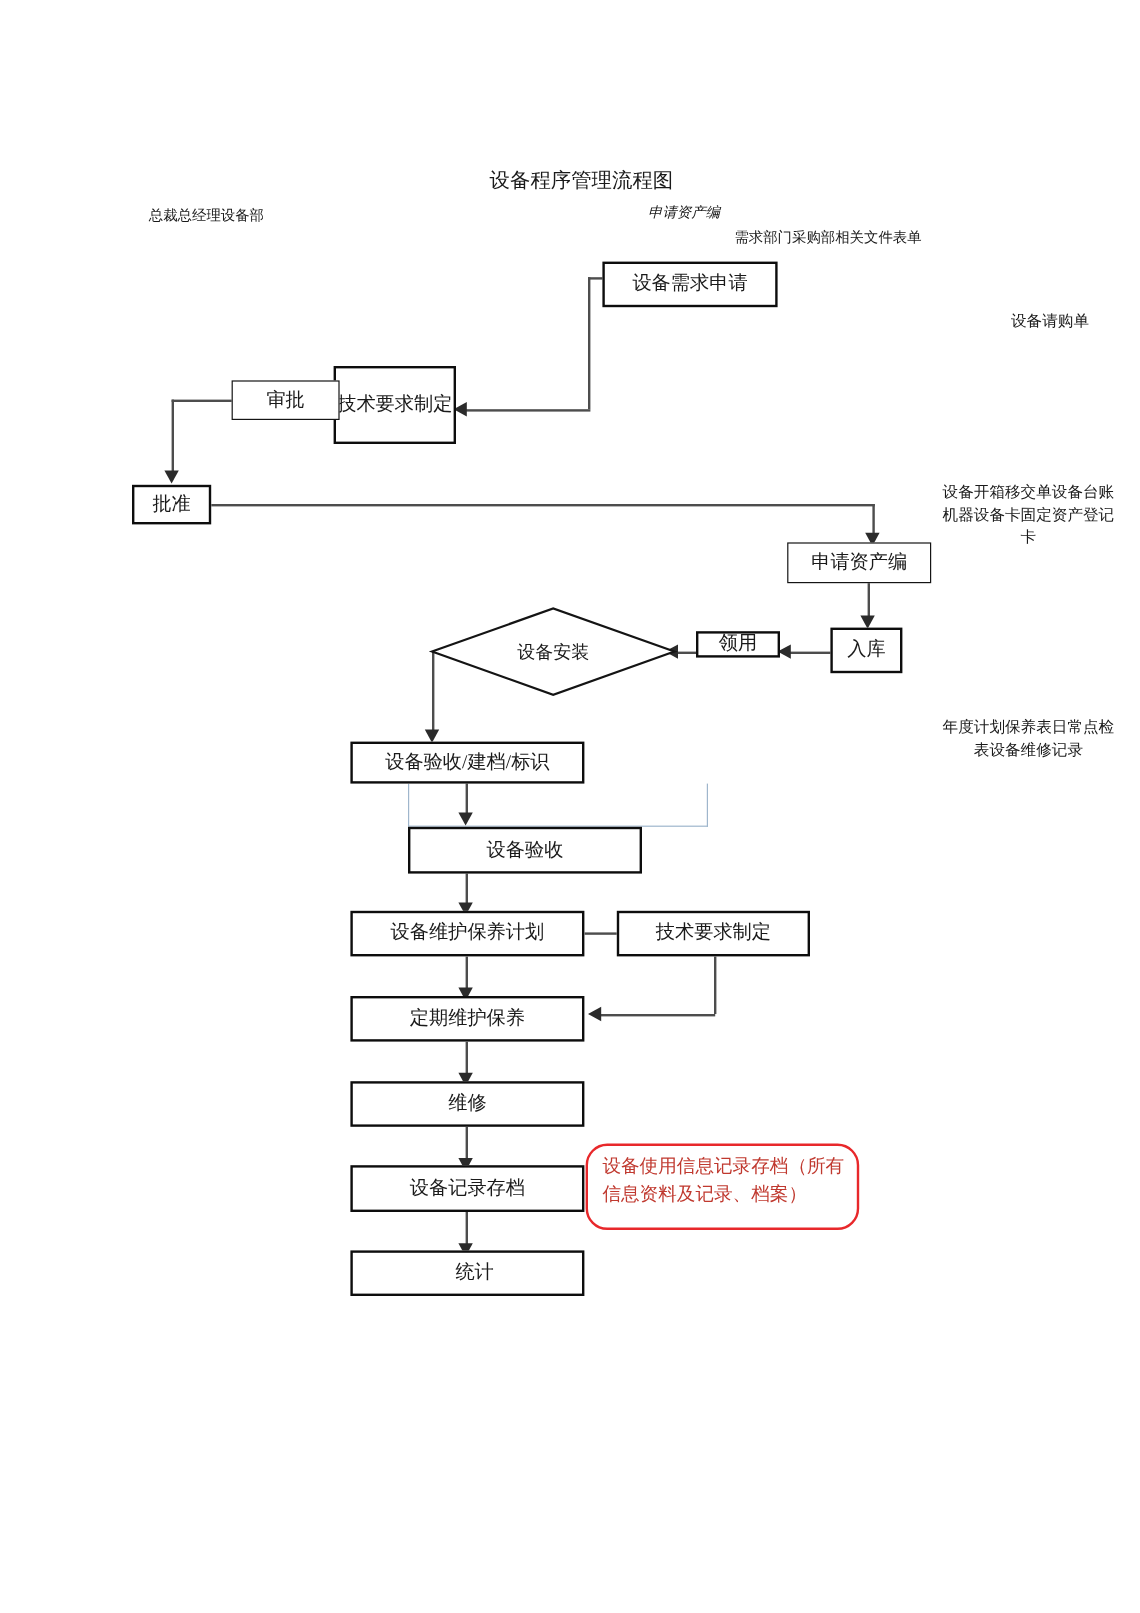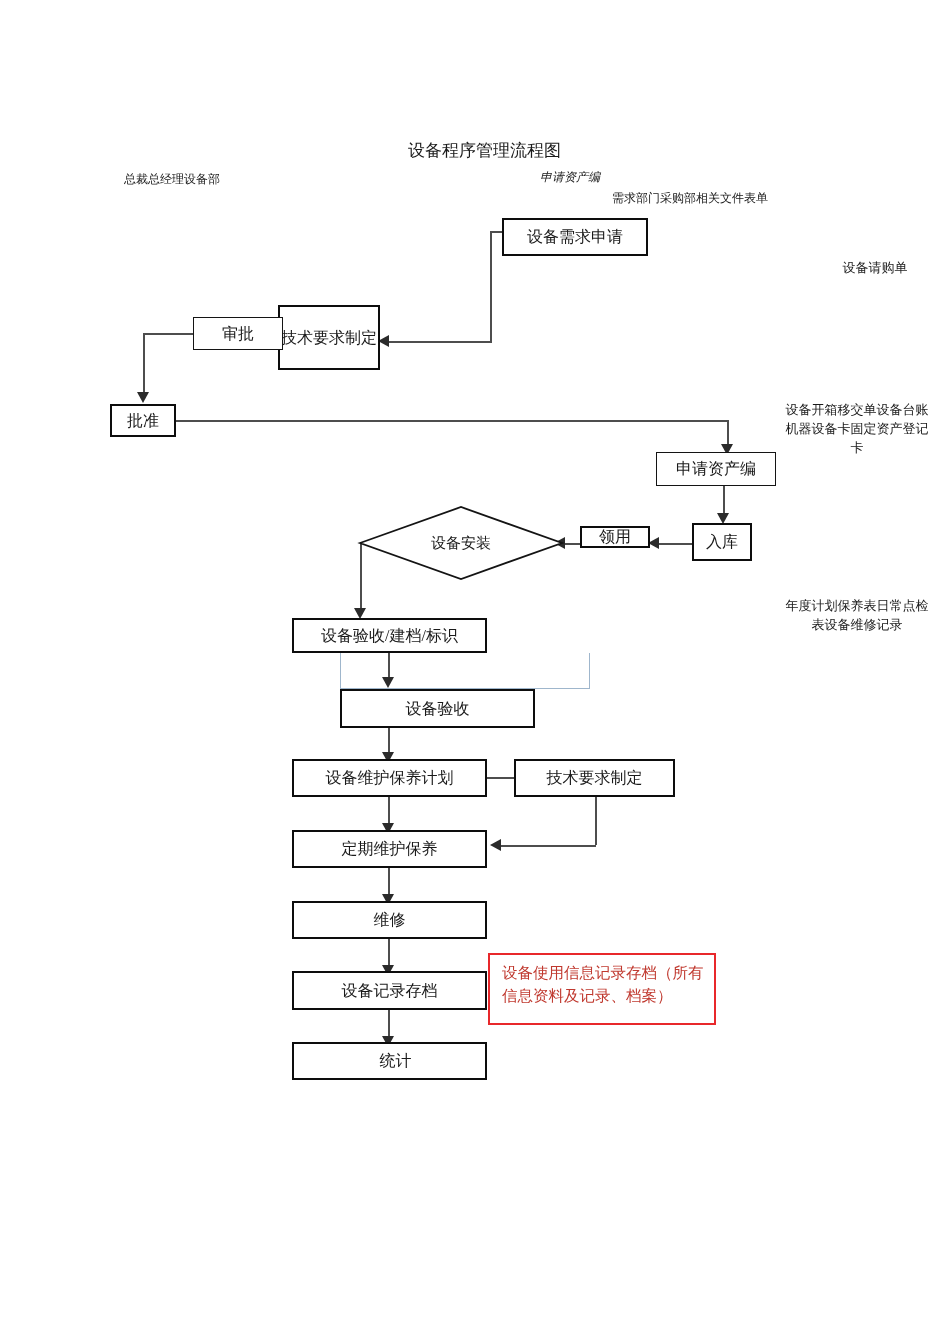--- a/index.html
+++ b/index.html
@@ -250,17 +250,17 @@
   </div>
 
   <div class="abs box heavy" style="left:292px; top:971px; width:195px; height:39px;">
     <span>设备记录存档</span>
   </div>
 
   <div class="abs box heavy" style="left:292px; top:1042px; width:195px; height:38px;padding-left:12px;">
     <span>统计</span>
   </div>
 
-  <div class="abs redbox" style="left:488px; top:953px; width:228px; height:72px;">
+  <div class="abs redbox" style="left:488px; top:953px; width:228px; height:72px;border-radius:18px;">
     <span>设备使用信息记录存档（所有信息资料及记录、档案）</span>
   </div>
 
 </div>
 
 </body></html>

